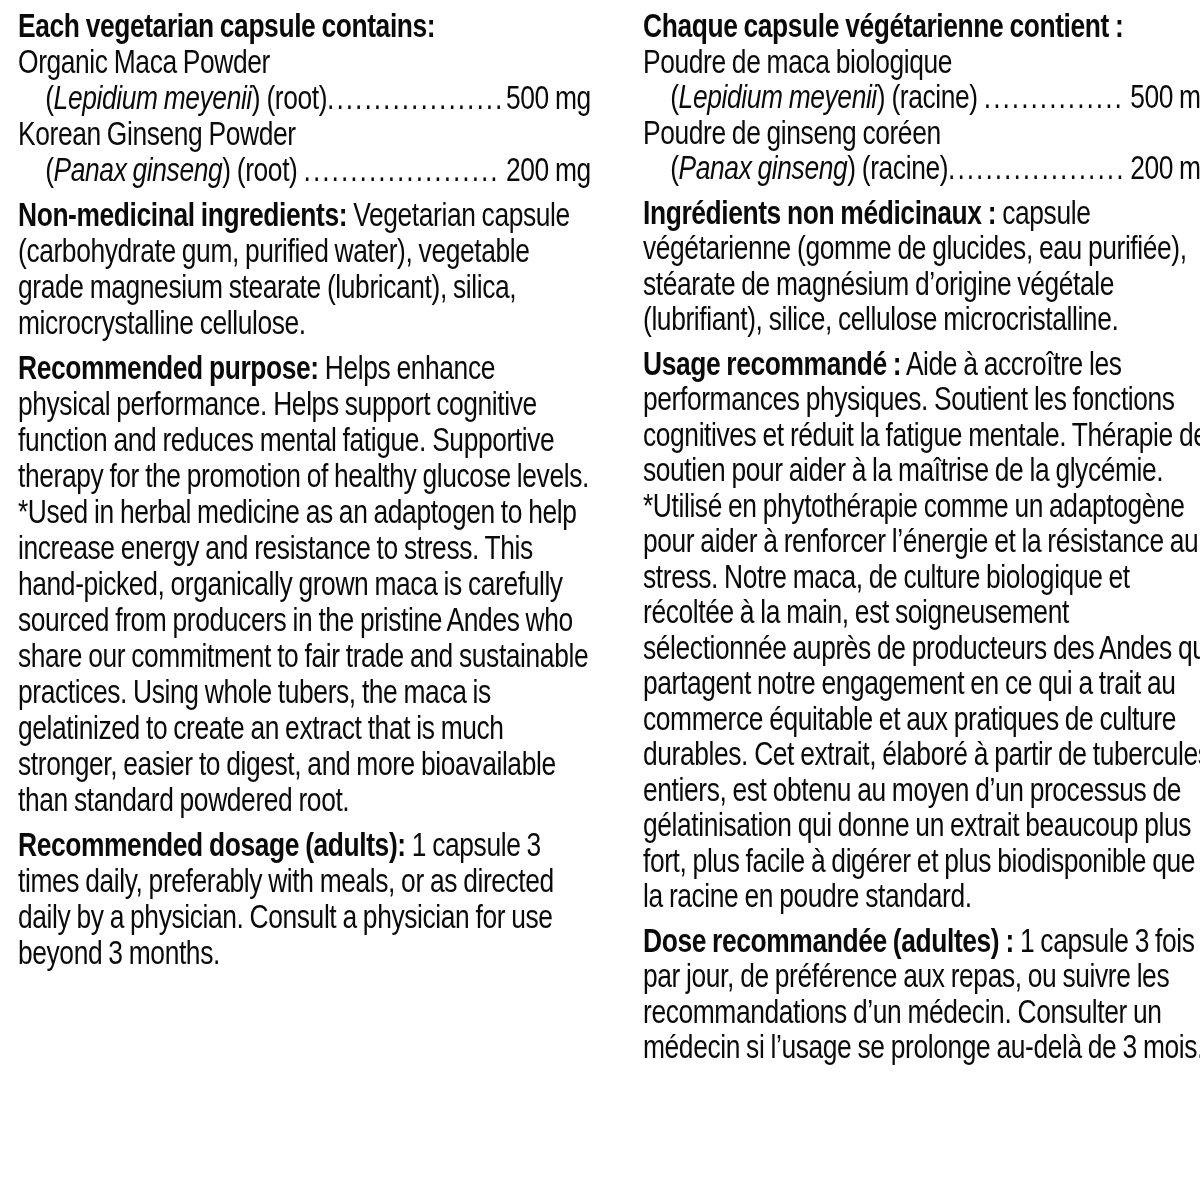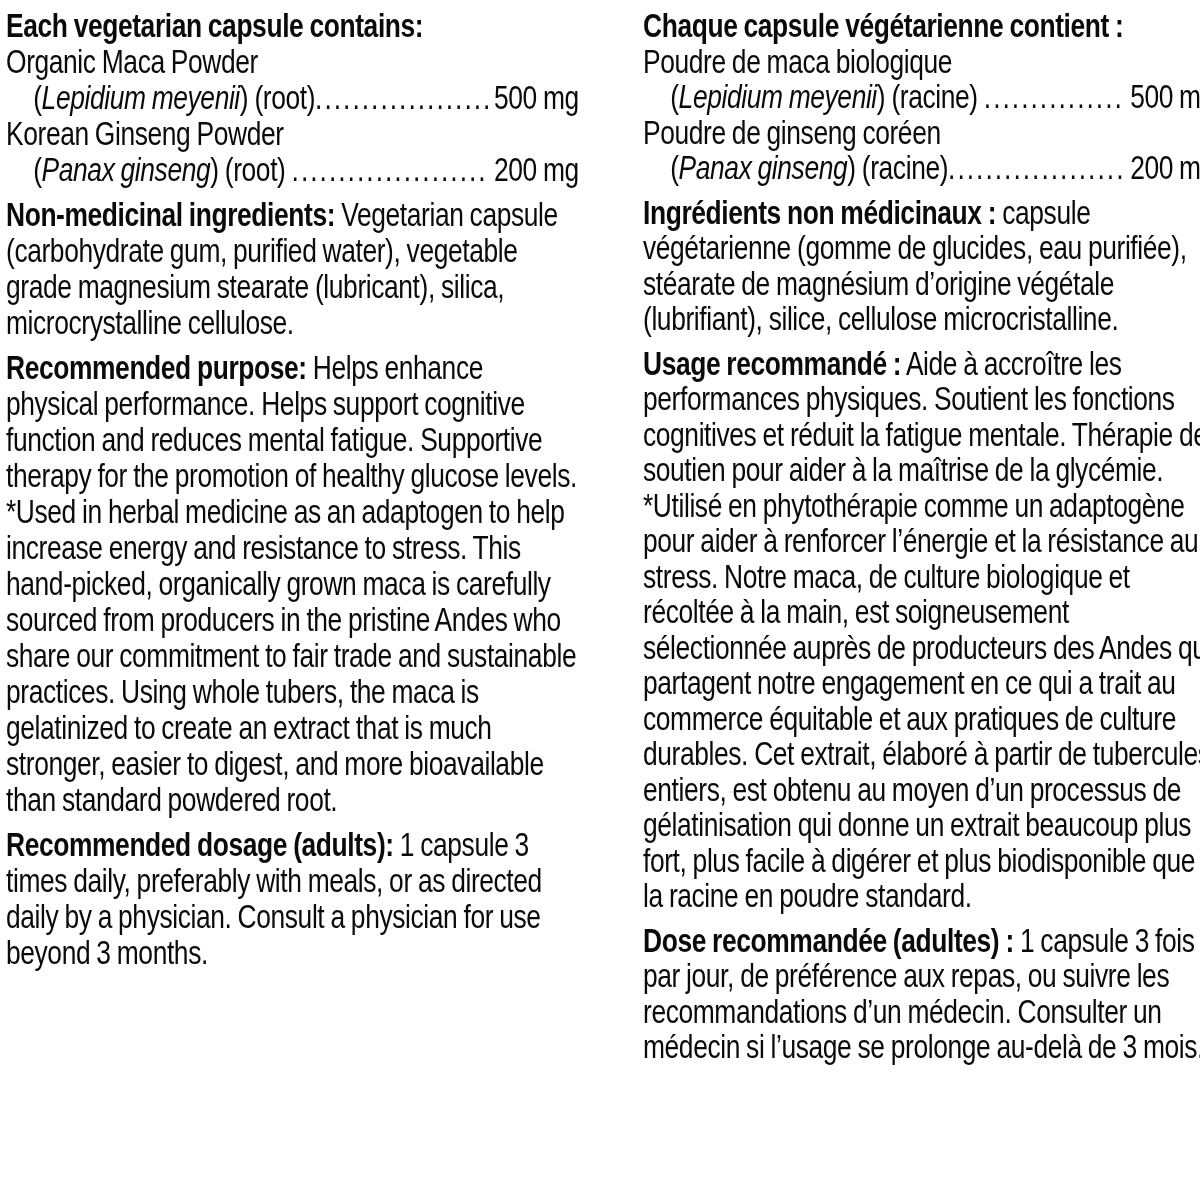--- a/index.html
+++ b/index.html
@@ -4,21 +4,21 @@
 <style>
   html, body { margin: 0; padding: 0; }
   body {
     width: 1200px; height: 1200px;
     background: #ffffff;
     overflow: hidden;
     position: relative;
     font-family: "Liberation Sans", sans-serif;
   }
   .col { position: absolute; top: 8px; }
-  #col-en { left: 6px; width: 573px; }
+  #col-en { left: 18px; width: 573px; }
   #col-fr { left: 643px; width: 572px; }
   .col-inner {
     color: #0a0a0a;
     font-size: 33px;
     line-height: 36px;
     letter-spacing: -0.5px;
     word-spacing: -1px;
     transform: scaleX(0.8);
     transform-origin: 0 0;
   }

